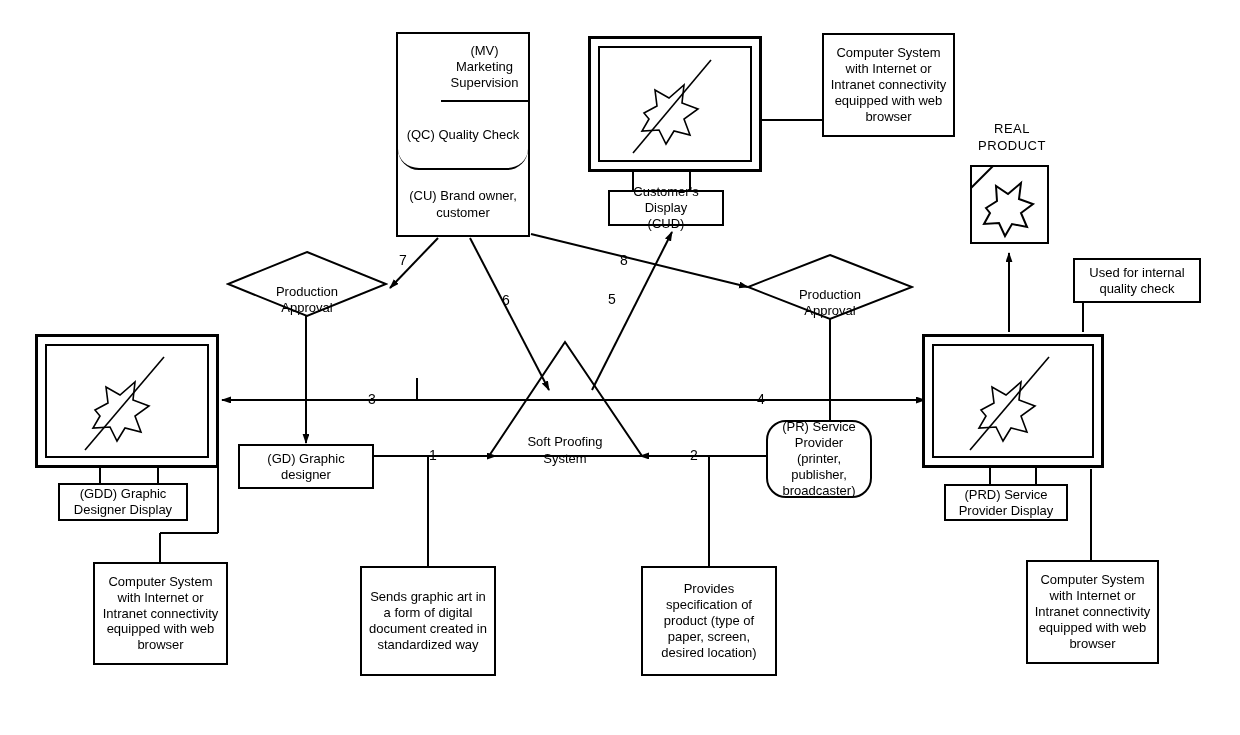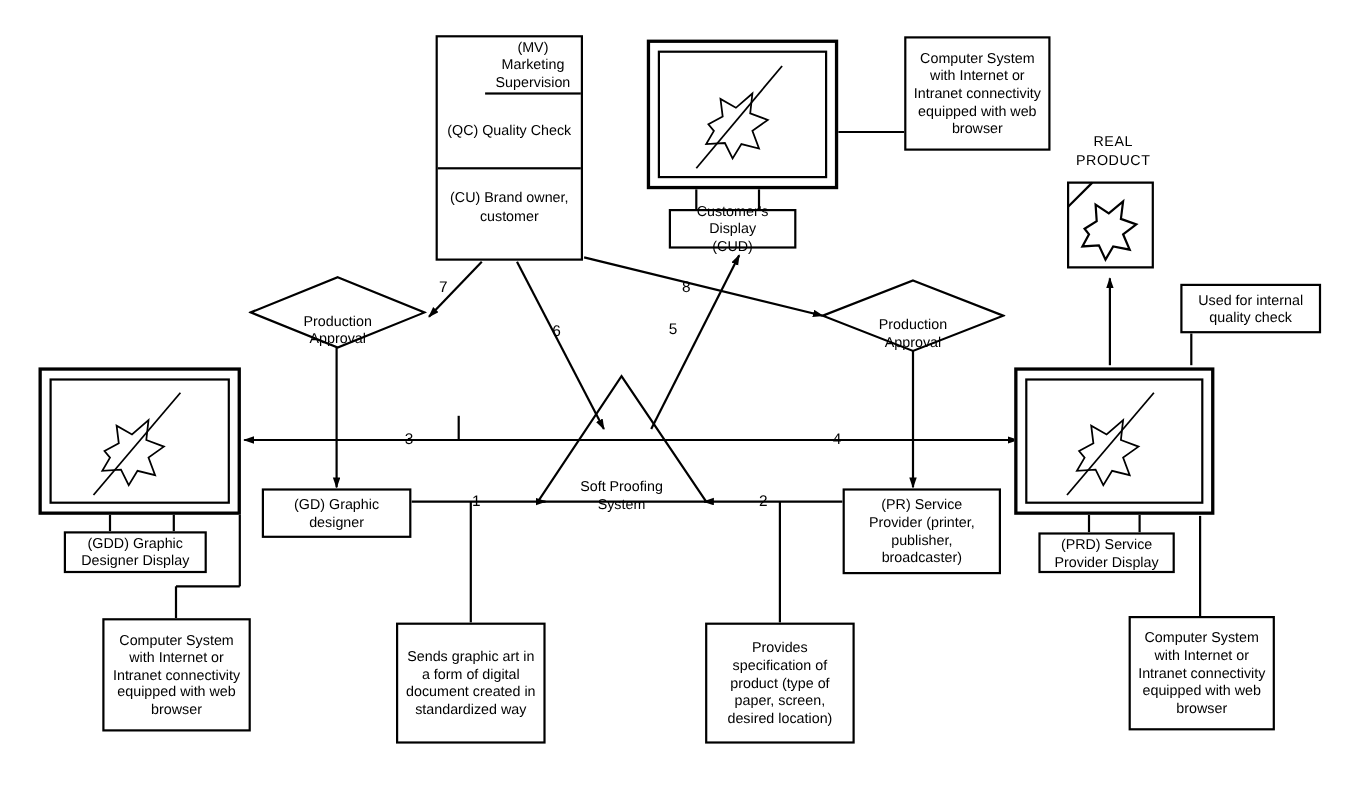--- a/index.html
+++ b/index.html
@@ -177,25 +177,25 @@
 
       <path d="M 971 166 L 971 243 L 1048 243 L 1048 166 L 993 166 Z"></path>
       <path d="M 993 166 L 971 188"></path>
 
       <path d="M 986 208 L 997 201 L 996 186 L 1008 194 L 1021 183 L 1019 199 L 1033 204
                L 1021 213 L 1027 227 L 1012 224 L 1005 236 L 999 223 L 984 224 L 990 213 Z"></path>
     </g>
   </svg>
 
   <div class="stack" style="left:396px; top:32px; width:134px; height:205px;">
-    <div class="stack-cell" style="height:52px;margin-left:43px;">
+    <div class="stack-cell" style="height:68px;margin-left:43px;">
       <span>(MV) Marketing
 Supervision</span>
     </div>
-    <div class="stack-cell" style="height:68px;">
+    <div class="stack-cell" style="height:68px;border-radius:21px;">
       <span>(QC) Quality Check</span>
     </div>
     <div class="stack-cell" style="height:69px;">
       <span>(CU) Brand owner,
 customer</span>
     </div>
   </div>
 
   <div class="monitor" style="left:588px; top:36px; width:174px; height:136px;">
     <div class="monitor-inner">
@@ -272,21 +272,21 @@
   <div class="node boxed fs13" style="left:238px; top:444px; width:136px; height:45px;">
     <span class="txt">(GD) Graphic
 designer</span>
   </div>
 
   <div class="tri-label" style="left:505px; top:418px; width:120px;">
     <span>Soft Proofing
 System</span>
   </div>
 
-  <div class="node boxed fs13" style="left:766px; top:444px; width:144px; height:78px;">
+  <div class="node boxed fs13" style="left:766px; top:420px; width:106px; height:78px;border-radius:20px;">
     <span class="txt">(PR) Service
 Provider (printer,
 publisher,
 broadcaster)</span>
   </div>
 
   <div class="monitor" style="left:922px; top:334px; width:182px; height:134px;">
     <div class="monitor-inner">
       <svg class="art" width="166" height="116" viewBox="0 0 166 116">
         <g stroke="#000" stroke-width="1.6" fill="none">

